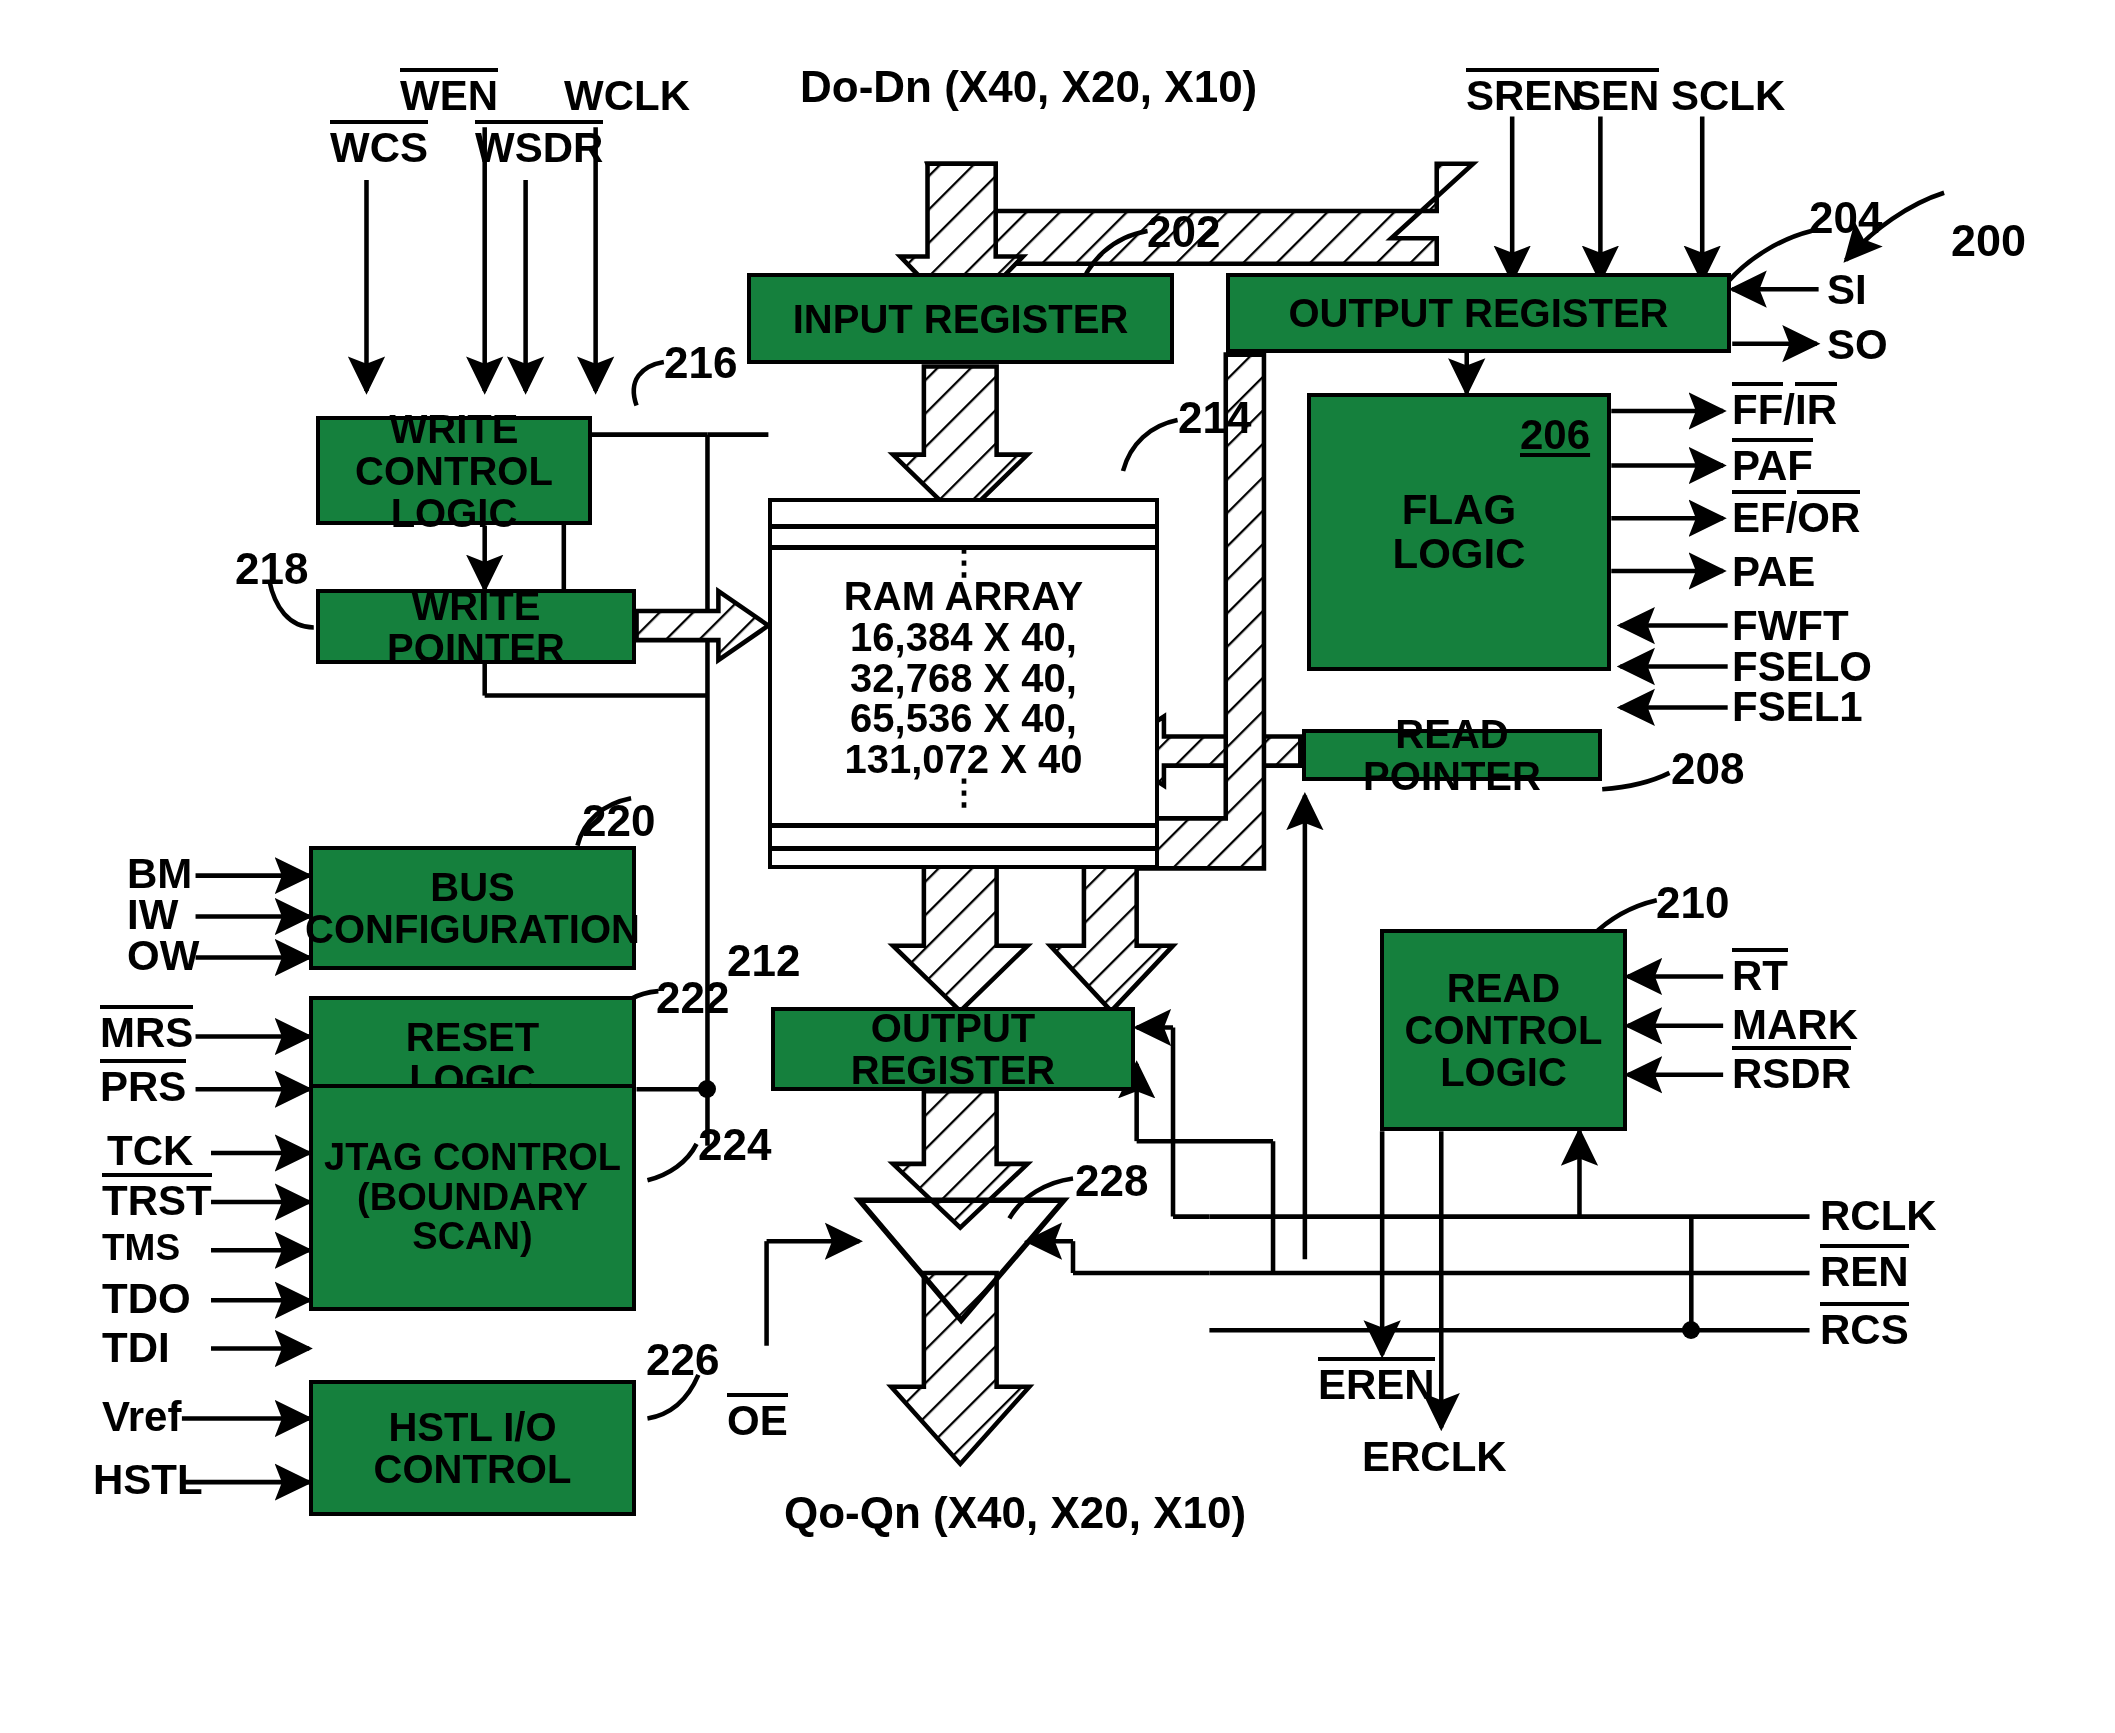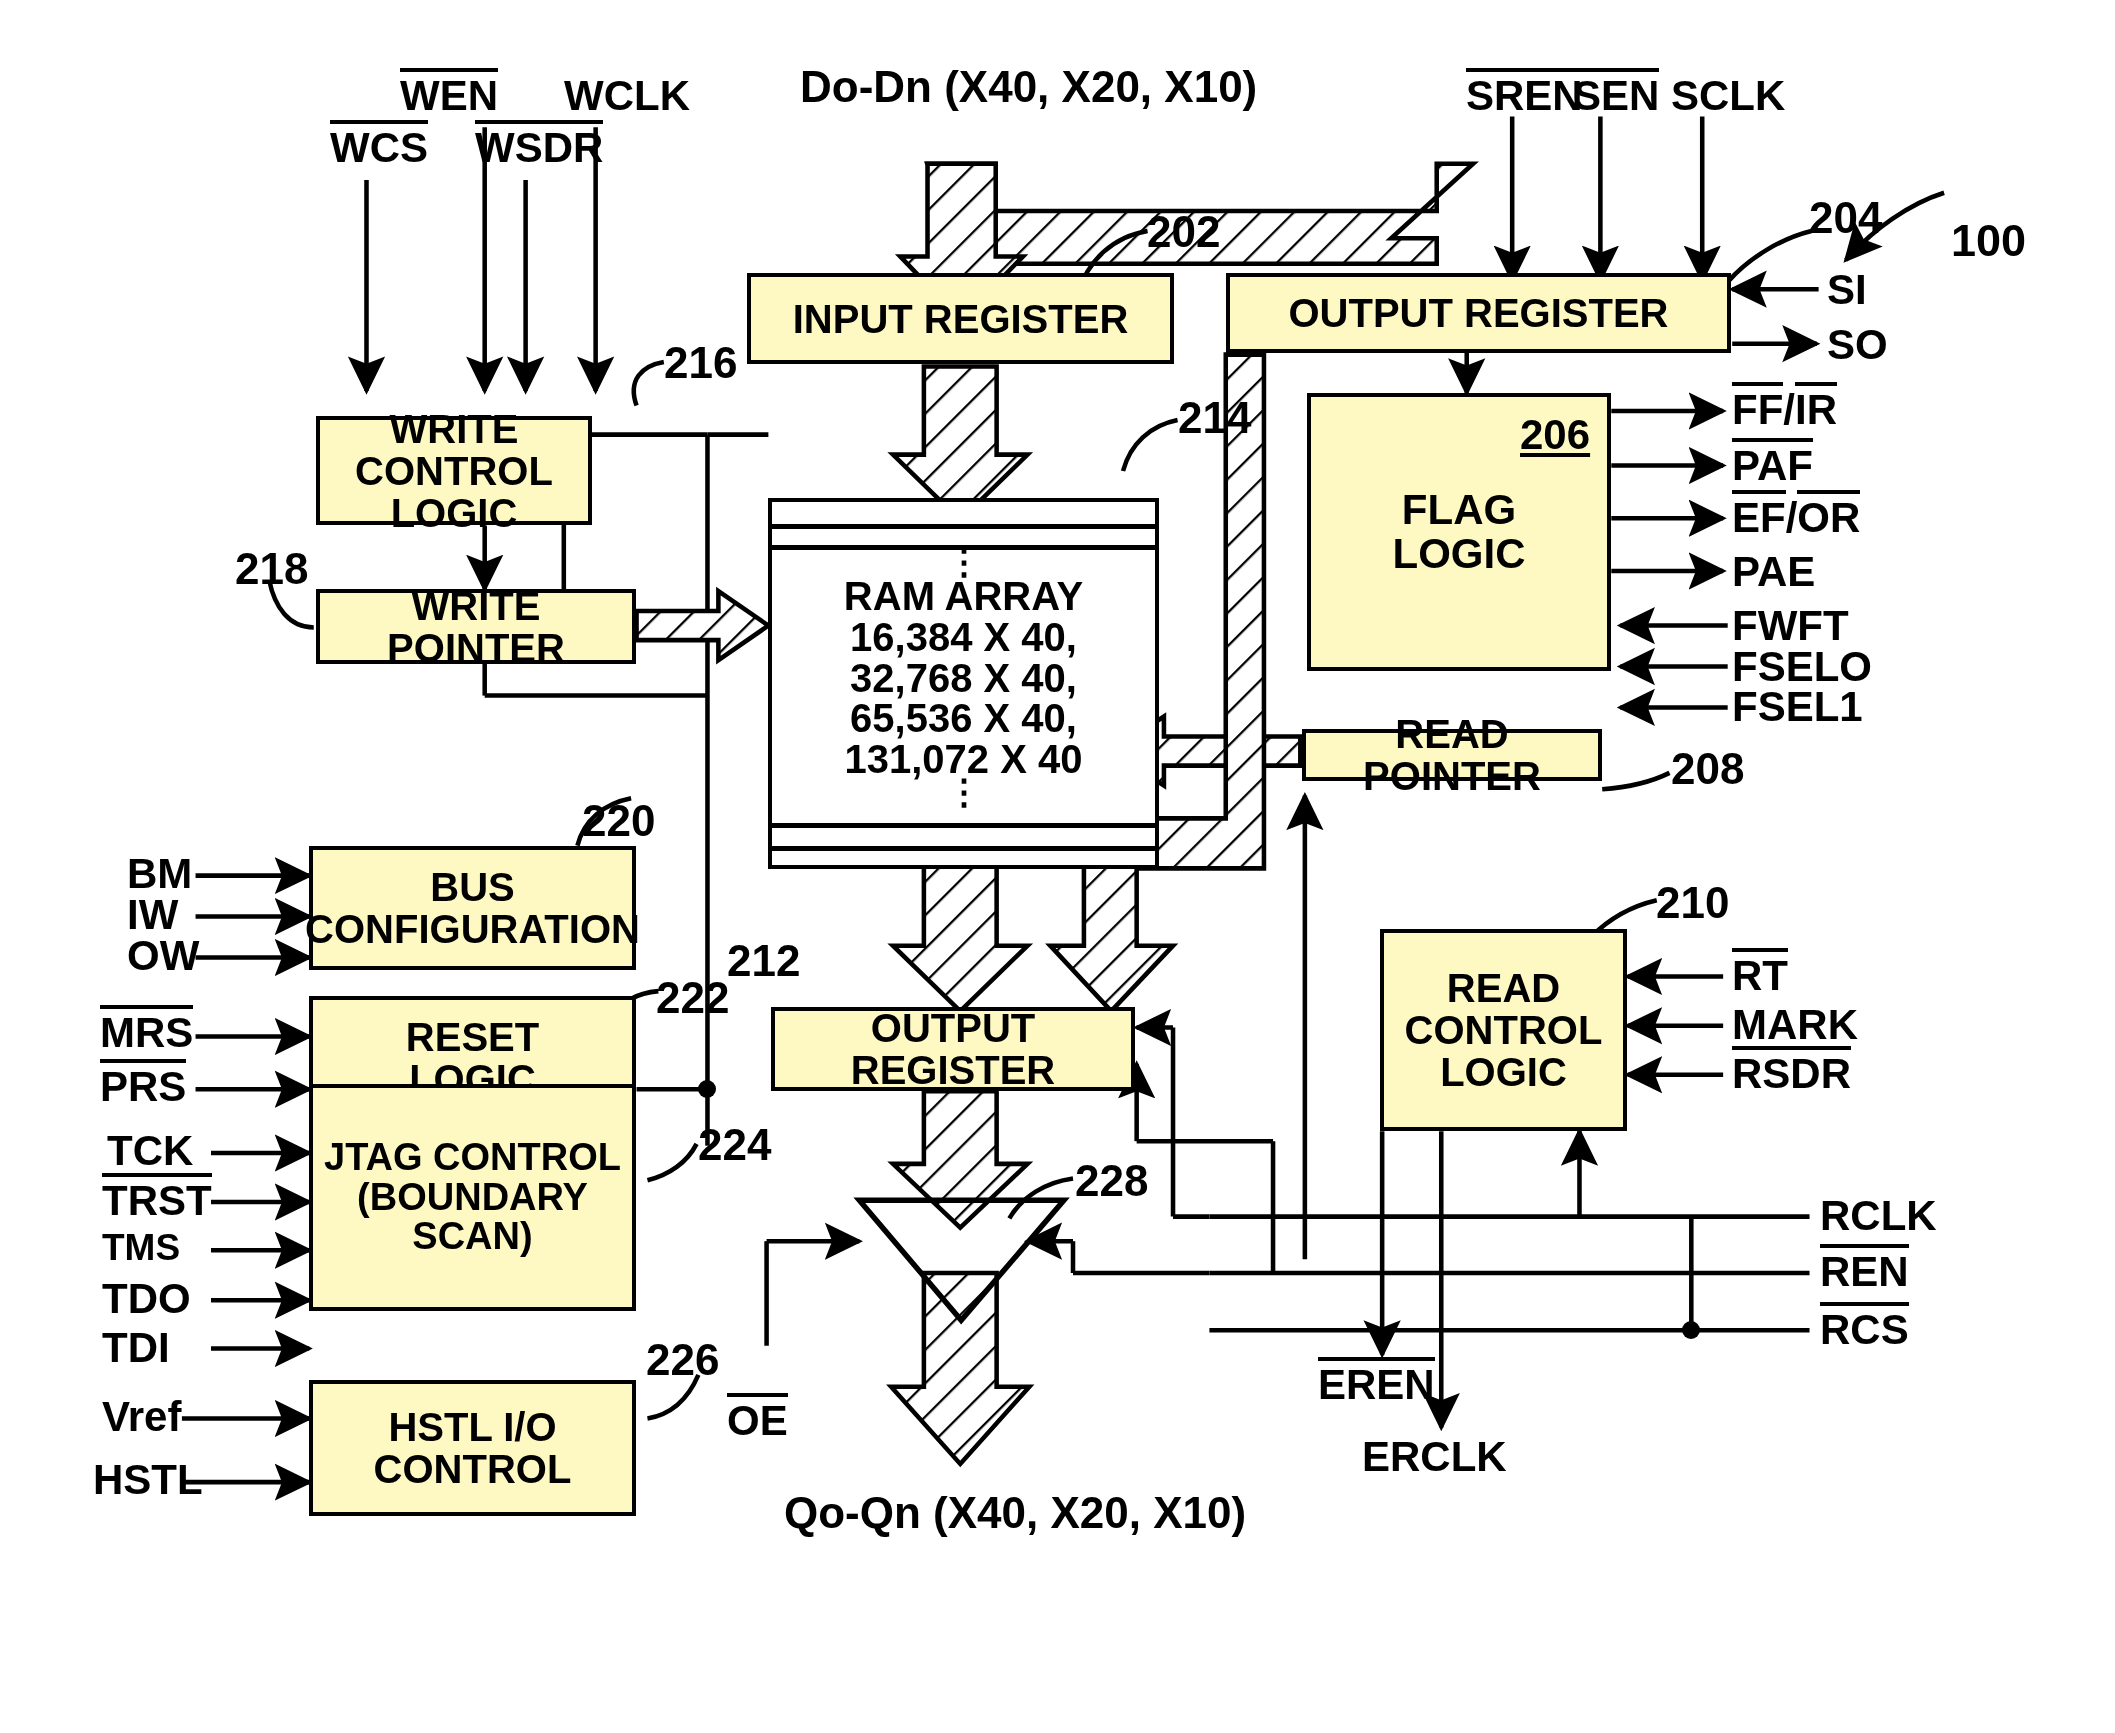--- a/index.html
+++ b/index.html
@@ -7,21 +7,21 @@
        font-family:"Liberation Sans", sans-serif;
        color:#000;-webkit-font-smoothing:none;}
   #stage{position:absolute;left:0;top:0;width:2116px;height:1734px;overflow:hidden;}
 
   
   .lbl{position:absolute;white-space:nowrap;font-weight:bold;line-height:1;}
   .ov{position:relative;display:inline-block;}
   .ov::before{content:"";position:absolute;left:0;right:0;top:-0.16em;
               border-top:4.5px solid #000;}
 
-  .box{position:absolute;border:4.5px solid #000;background:#fef9c3;
+  .box{position:absolute;border:4.5px solid #000;background:#15803d;
        display:flex;align-items:center;justify-content:center;
        text-align:center;font-weight:bold;line-height:1.05;box-sizing:border-box;}
 
   .hline{position:absolute;background:#000;height:4.5px;}
 
   .dot{position:absolute;width:18px;height:18px;border-radius:50%;background:#000;}
 
   .refnum{position:absolute;font-weight:bold;white-space:nowrap;}
   .refnum.u{text-decoration:underline;text-underline-offset:3.6px;}
 
@@ -210,21 +210,21 @@
 
   <div class="box" style="left:747px;top:273px;width:427px;height:91px;font-size:40px;">
     <span>INPUT REGISTER</span>
   </div>
   <div class="refnum" style="left:1147px;top:207px;font-size:44px;">202</div>
 
   <div class="box" style="left:1226px;top:273px;width:505px;height:80px;font-size:40px;">
     <span>OUTPUT REGISTER</span>
   </div>
   <div class="refnum" style="left:1809px;top:193px;font-size:44px;">204</div>
-  <div class="refnum" style="left:1951px;top:215px;font-size:45px;">100</div>
+  <div class="refnum" style="left:1951px;top:215px;font-size:45px;">200</div>
 
   <div class="box" style="left:1307px;top:393px;width:304px;height:278px;font-size:42px;
                           flex-direction:column;">
     <span>FLAG</span>
     <span>LOGIC</span>
   </div>
   <div class="refnum u" style="left:1520px;top:411px;font-size:42px;">206</div>
 
   <div class="lbl" style="left:1732px;top:389px;font-size:42px;">
     <span class="ov">FF</span><span>/</span><span class="ov">IR</span>

